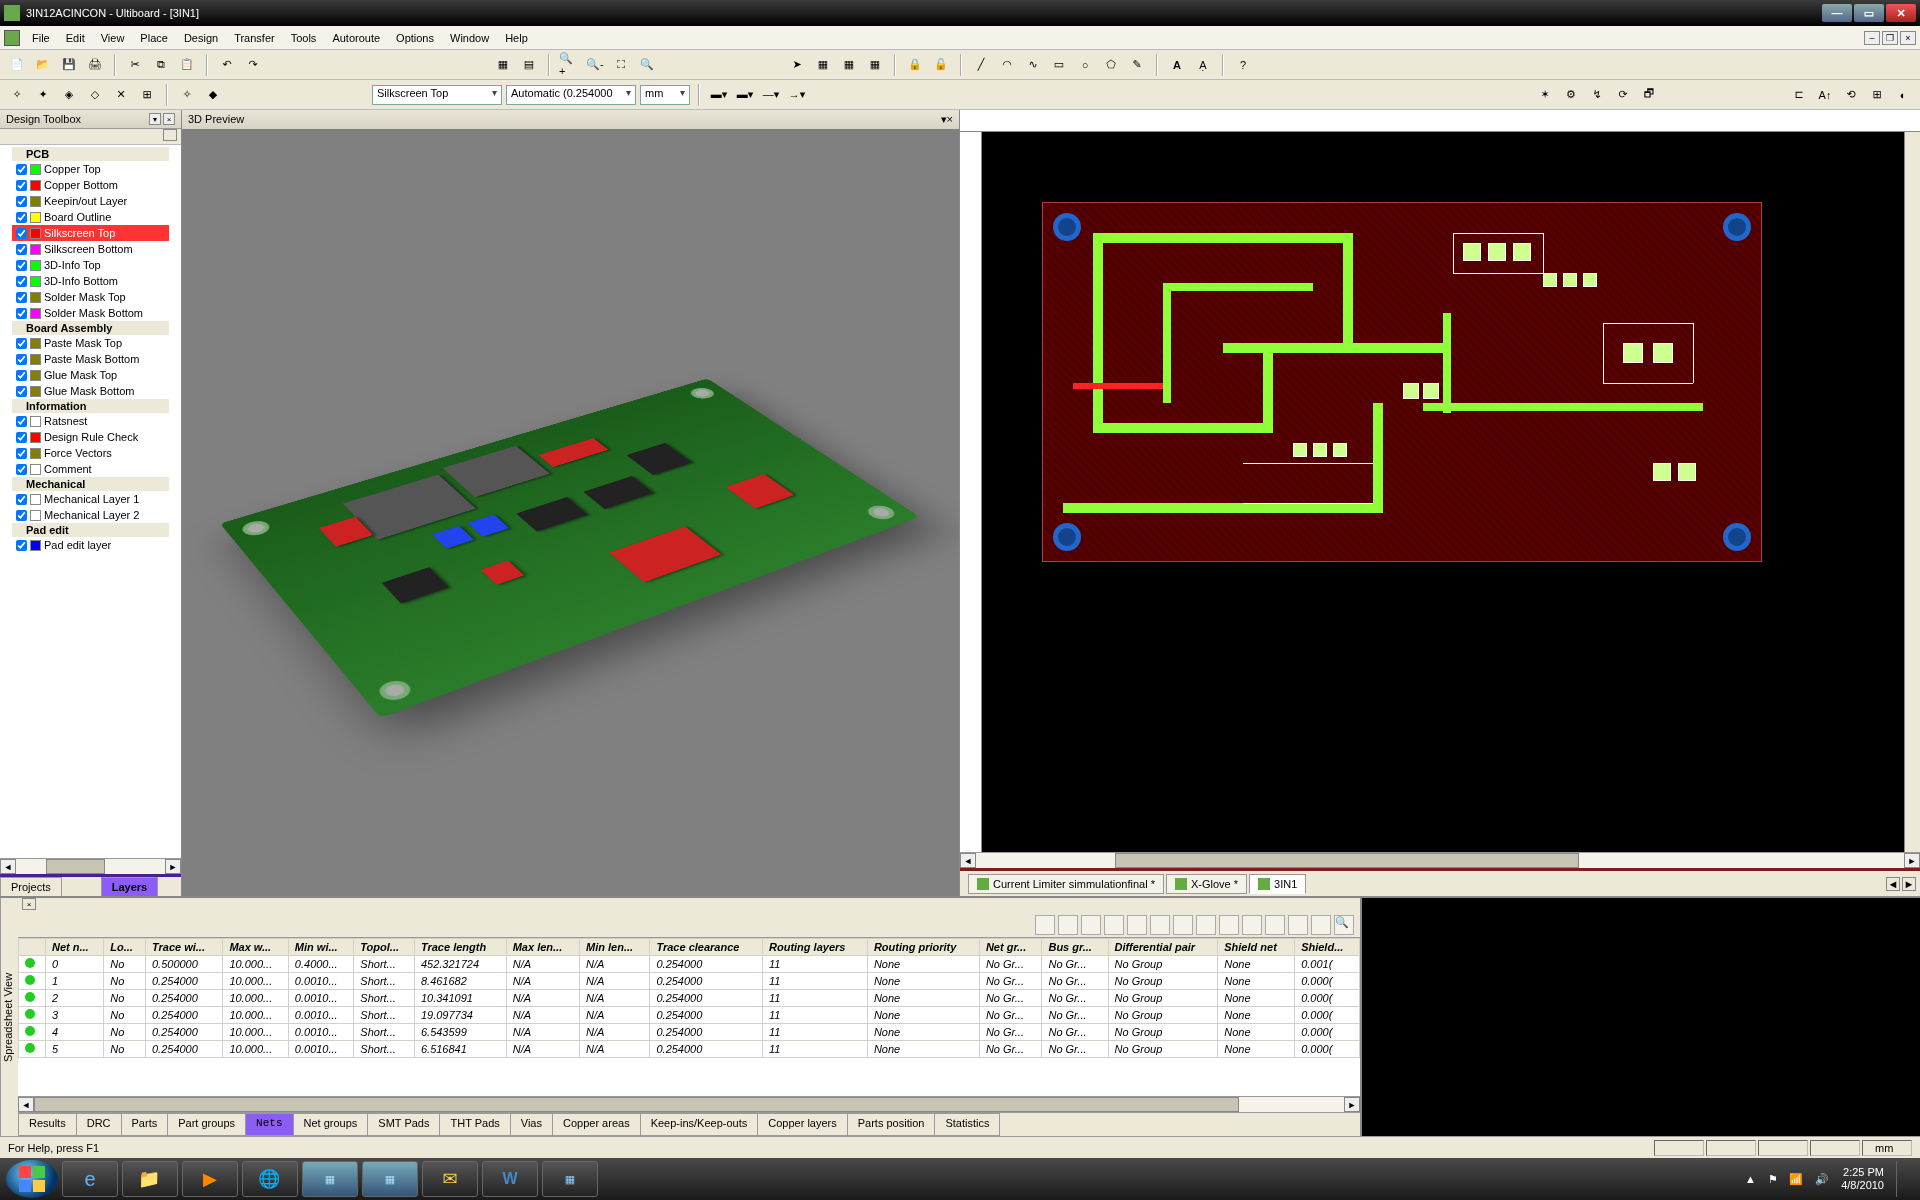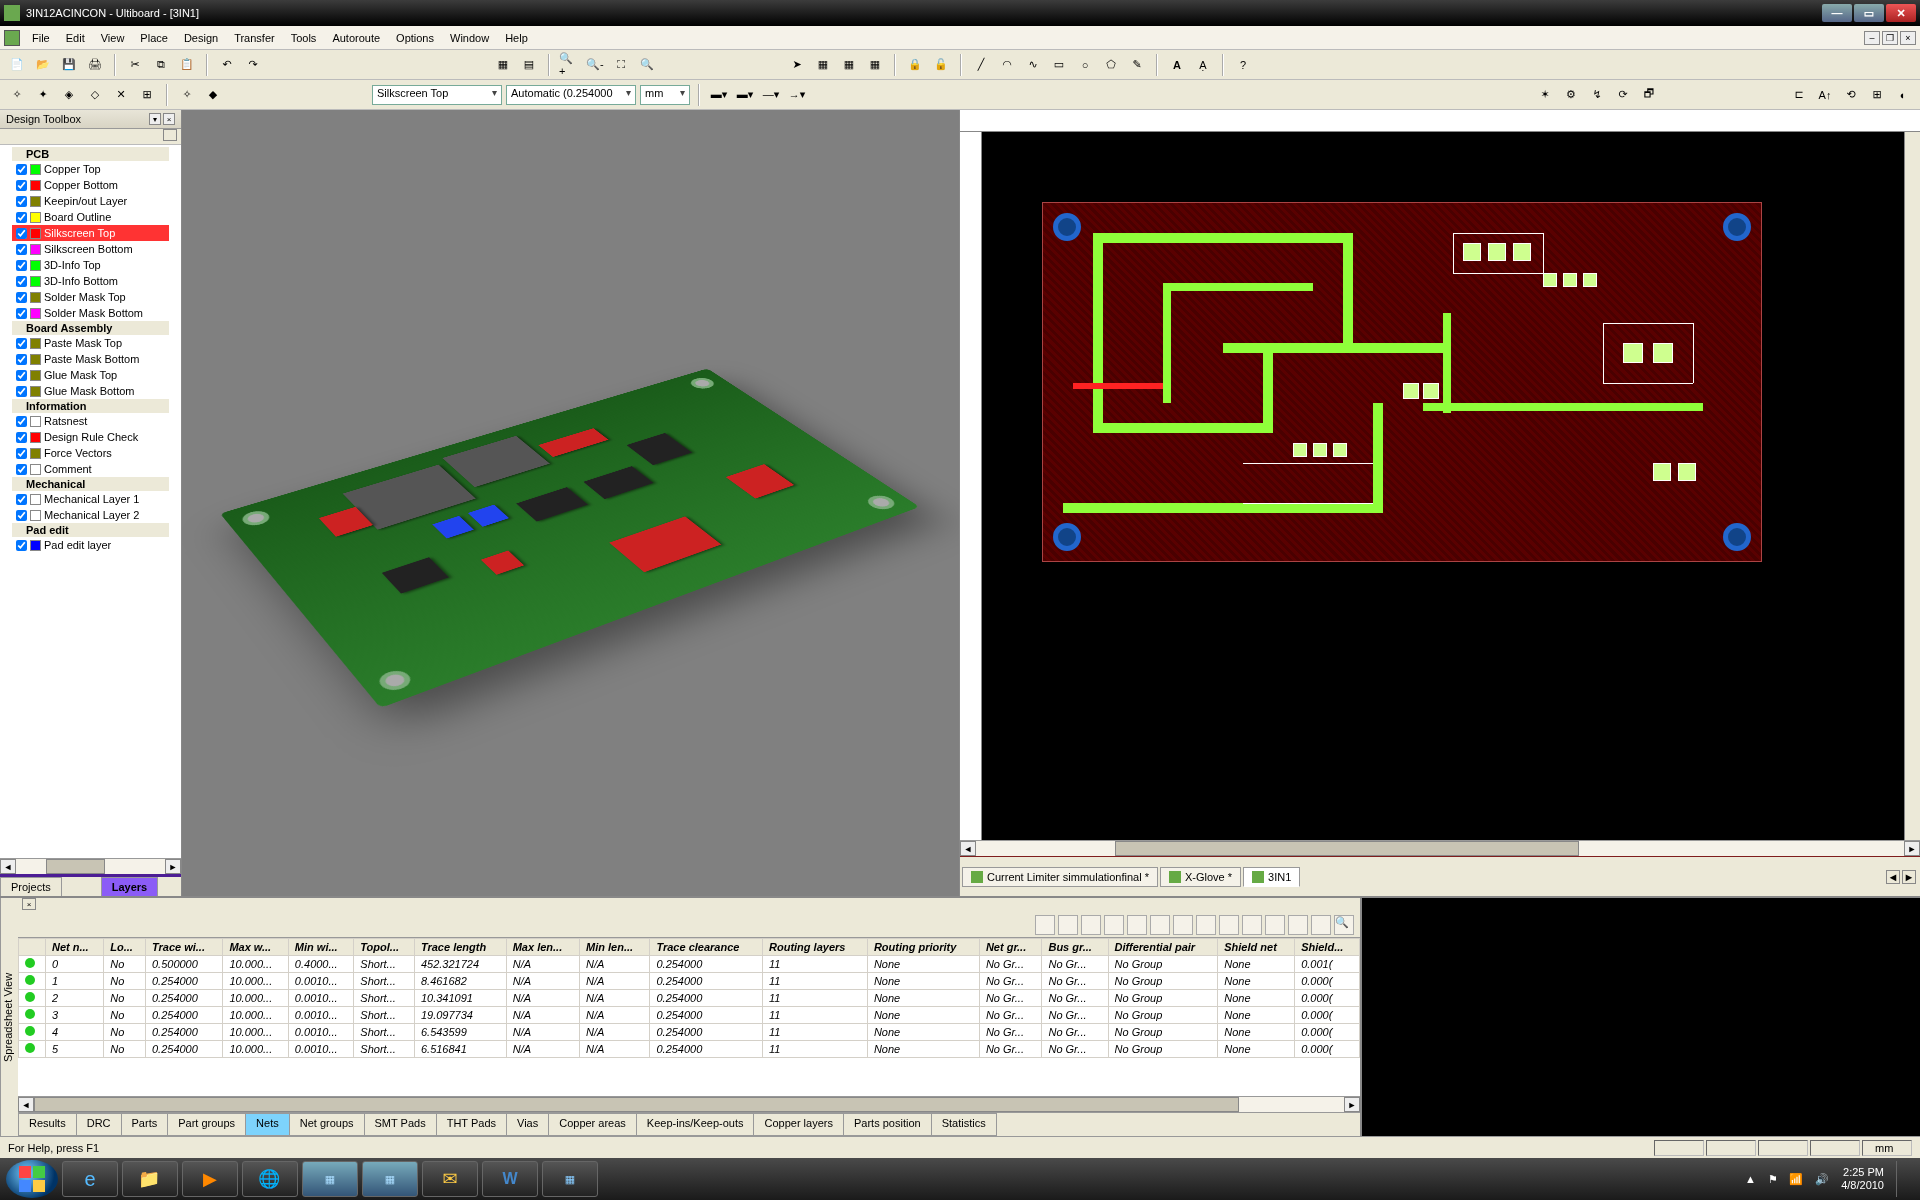--- a/index.html
+++ b/index.html
@@ -59,40 +59,40 @@
 .right { width: 960px; display:flex; flex-direction:column;}
 .ruler-h{height:22px;background:#fff;border-bottom:1px solid #888;display:flex;}
 .ruler-v{width:22px;background:#fff;border-right:1px solid #888;}
 .editor-wrap{flex:1;display:flex;min-height:0;}
 .editor{flex:1;background:#000;position:relative;overflow:hidden;}
 .board2d{position:absolute;left:60px;top:70px;width:720px;height:360px;background:#5a0000;background-image:repeating-linear-gradient(45deg,#4a0000 0 3px,#5a0000 3px 6px);border:1px solid #a44;}
 .trace{position:absolute;background:#8fff3a;}
 .pad{position:absolute;background:#cfff8f;border:1px solid #fff;}
 .silkline{position:absolute;background:#fff;}
 .viah{position:absolute;width:28px;height:28px;border-radius:50%;background:#114488;border:5px solid #2266cc;}
-.right-tabs{height:40px;background:#ece9d8;display:flex;align-items:center;padding:2px;border-top:1px solid #7f1d1d;gap:2px;position:relative;}
+.right-tabs{height:28px;background:#ece9d8;display:flex;align-items:center;padding:8px;border-top:3px solid #7f1d1d;gap:2px;position:relative;}
 .rtab{padding:3px 8px; border:1px solid #999; background:#f5f2e9; display:flex;align-items:center;gap:4px;}
 .rtab.active{background:#fff;border-bottom-color:#fff;}
 .rtab .ticon{width:12px;height:12px;background:#6a4;}
 .tabnav{position:absolute;right:4px;display:flex;gap:2px;}
 .tabnav span{width:14px;height:14px;border:1px solid #888;display:flex;align-items:center;justify-content:center;}
 
 
 .bottom { height: 240px; display:flex; border-top: 2px solid #888;}
 .sheet { flex:1; display:flex; flex-direction:column; background:#fff; min-width:0;}
 .sheet-toolbar{height:26px;background:#ece9d8;display:flex;justify-content:flex-end;align-items:center;padding:2px 6px;gap:3px;border-bottom:1px solid #999;}
 .sheet-toolbar .stb{width:20px;height:20px;border:1px solid #aaa;background:#f5f2e9;}
 .grid{flex:1;overflow:auto;font-style:italic;}
 table{border-collapse:collapse;width:100%;font-size:11px;}
 th,td{border:1px solid #d4d0c8;padding:2px 6px;text-align:left;white-space:nowrap;}
 th{background:#ece9d8;position:sticky;top:0;}
 .rdot{width:10px;height:10px;border-radius:50%;background:#2c2;display:inline-block;}
 .sheet-tabs{height:24px;display:flex;background:#ece9d8;border-top:1px solid #999;}
 .stab{padding:3px 10px;border:1px solid #999;background:#ece9d8;margin-right:-1px;font-size:11px;}
-.stab.active{background:#7dd3fc;}
+.stab.active{background:#8b5cf6;font-family:Liberation Mono, monospace;}
 .sheet-right{width:560px;background:#000;border-left:2px solid #888;}
 
 
 .statusbar{height:22px;background:#ece9d8;border-top:1px solid #999;display:flex;align-items:center;padding:0 8px;font-size:11px;justify-content:space-between;}
 .status-cells{display:flex;gap:2px;}
 .status-cells .sc{min-width:50px;border:1px inset #bbb;padding:1px 12px;}
 
 
 .taskbar{height:42px;background:linear-gradient(#4a4a4a,#1a1a1a);display:flex;align-items:center;padding:0 6px;gap:4px;}
 .startbtn{width:52px;height:38px;border-radius:50%;background:radial-gradient(circle at 40% 35%,#7cf,#036 70%);display:flex;align-items:center;justify-content:center;}
@@ -354,20 +354,24 @@
           </div>
           <div class="arrow">►</div>
       </div>
       <div class="left-tabs" id="left-tabs">
           <div class="lt">Projects</div>
           <div class="lt active">Layers</div>
         </div>
     </div>
 
     <div class="center">
+      <div class="preview-title">
+        <span>3D Preview</span>
+        <span class="pxb"><span>▾</span><span>×</span></span>
+      </div>
       <div class="preview-body">
         <div class="pcb3d">
           <div class="hole" style="left:14px;top:14px"></div>
           <div class="hole" style="right:14px;top:14px"></div>
           <div class="hole" style="left:14px;bottom:14px"></div>
           <div class="hole" style="right:14px;bottom:14px"></div>
           <div class="chip chipG" style="left:120px;top:30px;width:110px;height:80px"></div>
           <div class="chip chipG" style="left:240px;top:20px;width:90px;height:70px"></div>
           <div class="chip chipR" style="left:80px;top:60px;width:40px;height:40px"></div>
           <div class="chip chipR" style="left:340px;top:50px;width:70px;height:30px"></div>

